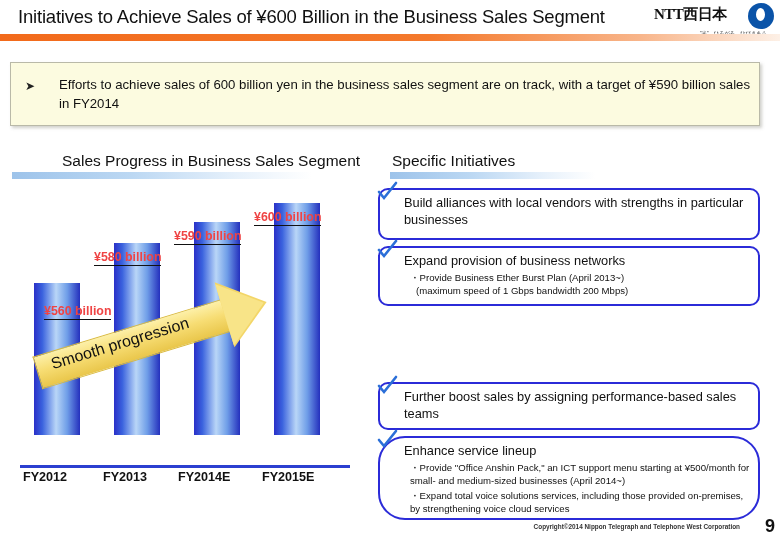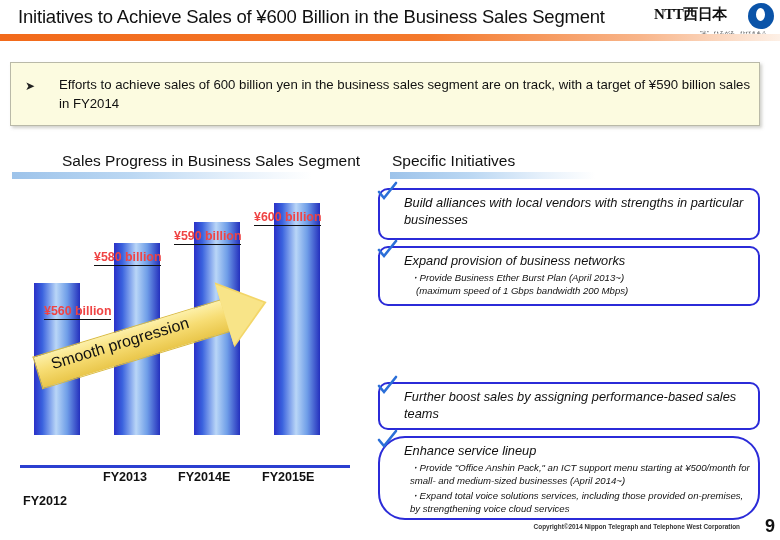--- a/index.html
+++ b/index.html
@@ -52,21 +52,21 @@
        border-top:34px solid transparent;border-bottom:34px solid transparent;
        border-left:44px solid #f3d668;}
   .arrow-head2{position:absolute;left:196px;top:10px;width:0;height:0;
        border-top:32px solid transparent;border-bottom:32px solid transparent;
        border-left:41px solid #f8e488;}
   .arrow-text{position:absolute;left:16px;top:30px;font-size:16px;color:#111;
        white-space:nowrap;font-family:"Liberation Sans",sans-serif;}
 
   
   .ibox{position:absolute;left:378px;width:382px;border:2px solid #2b2bd8;
-        border-radius:10px;background:#fff;box-sizing:border-box;font-style:italic;}
+        border-radius:10px;background:#fff;box-sizing:border-box;}
   .ibox-main{position:absolute;left:24px;top:5px;right:8px;font-size:12.8px;
         line-height:16.5px;color:#111;}
   .ibox-sub{position:absolute;left:30px;right:6px;font-size:9.6px;line-height:12.5px;color:#111;}
   .check{position:absolute;left:-4px;top:-9px;width:22px;height:22px;}
   .check svg{display:block;}
 
   .footer{position:absolute;left:470px;top:523px;width:270px;text-align:right;
       font-size:6.4px;color:#333;font-weight:bold;}
   .pageno{position:absolute;right:5px;top:516px;font-size:18px;font-weight:bold;color:#111;}
 </style>
@@ -102,21 +102,21 @@
     <div class="bar" style="left:24px;height:152px;"></div>
     <div class="bar" style="left:104px;height:192px;"></div>
     <div class="bar" style="left:184px;height:213px;"></div>
     <div class="bar" style="left:264px;height:232px;"></div>
 
     <div class="bar-lbl" style="left:6px;top:119px;margin-left:28px;">¥560 billion</div>
     <div class="bar-lbl" style="left:84px;top:65px;text-align:right;">¥580 billion</div>
     <div class="bar-lbl" style="left:164px;top:44px;">¥590 billion</div>
     <div class="bar-lbl" style="left:244px;top:25px;">¥600 billion</div>
 
-    <div class="x-lbl" style="left:13px;margin-top:24px;">FY2012</div>
+    <div class="x-lbl" style="left:13px;">FY2012</div>
     <div class="x-lbl" style="left:93px;">FY2013</div>
     <div class="x-lbl" style="left:168px;">FY2014E</div>
     <div class="x-lbl" style="left:252px;">FY2015E</div>
 
     <div class="arrow-wrap">
       <div class="arrow-body"></div>
       <div class="arrow-head"></div>
       <div class="arrow-head2"></div>
       <div class="arrow-text">Smooth progression</div>
     </div>

